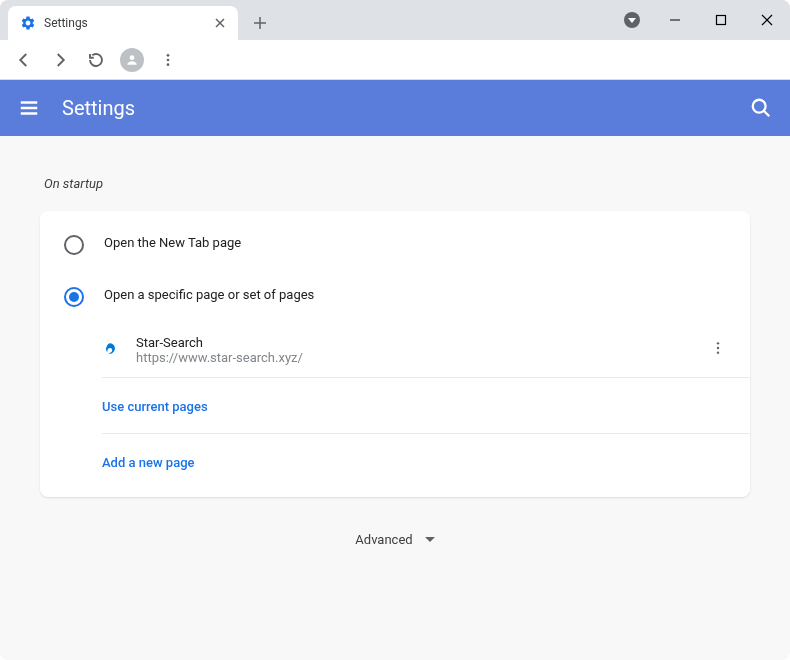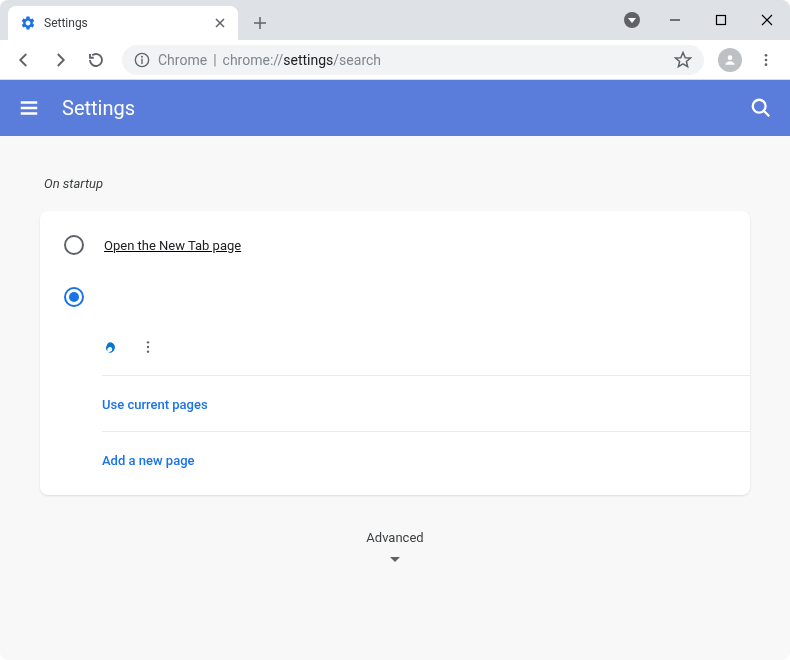--- a/index.html
+++ b/index.html
@@ -40,39 +40,39 @@
 .search-icon { color: #fff; cursor: pointer; margin-left: auto; }
 
 
 .content-wrap { height: calc(660px - 40px - 40px - 56px); background: #f8f8f8; overflow-y: scroll; position: relative; z-index: 1; }
 .content-wrap::-webkit-scrollbar { width: 16px; }
 .content-wrap::-webkit-scrollbar-track { background: #f1f1f1; }
 .content-wrap::-webkit-scrollbar-thumb { background: #c1c1c1; }
 .content { padding: 24px 40px; position: relative; }
 .section-title { font-size: 13px; color: #3c4043; margin: 16px 0 20px 4px; font-style: italic; }
 .card { background: #fff; border-radius: 8px; box-shadow: 0 1px 2px rgba(60,64,67,0.15); padding: 8px 0; }
-.radio-row { display: flex; align-items: center; padding: 16px 24px; cursor: pointer; text-decoration: underline; }
+.radio-row { display: flex; align-items: flex-start; padding: 16px 24px; cursor: pointer; }
 .radio { width: 20px; height: 20px; border: 2px solid #5f6368; border-radius: 50%; margin-right: 20px; flex-shrink: 0; position: relative; }
 .radio.selected { border-color: #1a73e8; }
 .radio.selected::after { content: ''; position: absolute; width: 10px; height: 10px; background: #1a73e8; border-radius: 50%; top: 3px; left: 3px; }
 .radio-label { font-size: 13px; color: #202124; }
 
 .startup-entry { margin-left: 62px; padding: 12px 20px 12px 0; display: flex; align-items: center; border-bottom: 1px solid #e8eaed; }
 .fav-icon { width: 16px; height: 16px; margin-right: 18px; flex-shrink: 0; }
 .entry-text { flex: 1; }
 .entry-name { font-size: 13px; color: #202124; }
 .entry-url { font-size: 13px; color: #80868b; }
 .more-btn { color: #5f6368; cursor: pointer; padding: 4px; }
 
 .link-row { margin-left: 62px; padding: 18px 20px 18px 0; border-bottom: 1px solid #e8eaed; cursor: pointer; }
 .link-row:last-child { border-bottom: none; }
 .link-text { font-size: 13px; color: #1a73e8; font-weight: 500; }
 
 .advanced { text-align: center; padding: 32px 0 48px; }
-.advanced-btn { display: inline-flex; align-items: center; gap: 12px; font-size: 13px; color: #3c4043; cursor: pointer; flex-direction: column; }
+.advanced-btn { display: inline-flex; align-items: center; gap: 12px; font-size: 13px; color: #3c4043; cursor: pointer; }
 .caret-down { border-left: 5px solid transparent; border-right: 5px solid transparent; border-top: 5px solid #5f6368; }
 </style>
 </head>
 <body>
 
 <div class="watermark-circle"></div>
 <div class="watermark">PCrisk.com</div>
 
 <div class="titlebar">
   <div class="tab">
@@ -120,38 +120,20 @@
   <div class="nav-btn">
       <svg width="18" height="18" viewBox="0 0 24 24" fill="none" stroke="#5f6368" stroke-width="2.5">
         <path d="M9 4 L17 12 L9 20"></path>
       </svg>
     </div>
   <div class="nav-btn">
       <svg width="18" height="18" viewBox="0 0 24 24" fill="none" stroke="#5f6368" stroke-width="2.5">
         <path d="M4 12 a8 8 0 1 0 3-6.3 M4 4 v5 h5"></path>
       </svg>
     </div>
-  <div class="omnibox">
-    <svg class="omni-icon" width="16" height="16" viewBox="0 0 24 24" fill="#5f6368">
-        <circle cx="12" cy="12" r="10" fill="none" stroke="#5f6368" stroke-width="2"></circle>
-        <circle cx="12" cy="7" r="1.5"></circle>
-        <rect x="11" y="10" width="2" height="8"></rect>
-      </svg>
-    <div class="omni-text">
-      <span class="dim">Chrome</span>
-      <span class="sep">|</span>
-      <span class="dim">chrome://</span>
-        <span>settings</span>
-        <span class="dim">/search</span>
-    </div>
-    <div style="flex:1"></div>
-    <svg class="star-btn" width="18" height="18" viewBox="0 0 24 24" fill="none" stroke="#5f6368" stroke-width="2">
-        <path d="M12 2 L15 9 L22 9.3 L16.5 14 L18.2 21 L12 17.3 L5.8 21 L7.5 14 L2 9.3 L9 9 Z"></path>
-      </svg>
-  </div>
   <div class="profile-btn">
     <div class="profile-circle">
       <svg width="14" height="14" viewBox="0 0 24 24" fill="#fff">
           <circle cx="12" cy="8" r="4"></circle>
           <path d="M4 20 c0-4 4-6 8-6 s8 2 8 6 Z"></path>
         </svg>
     </div>
   </div>
   <div class="menu-btn">
     <svg width="16" height="16" viewBox="0 0 24 24" fill="#5f6368">
@@ -179,26 +161,31 @@
     <div class="card">
 
       <div class="radio-row">
         <div class="radio"></div>
         <div class="radio-label">Open the New Tab page</div>
       </div>
 
 
       <div class="radio-row">
         <div class="radio selected"></div>
+        <div class="radio-label">Open a specific page or set of pages</div>
       </div>
 
       <div class="startup-entry">
         <svg class="fav-icon" width="16" height="16" viewBox="0 0 24 24">
             <path fill="#0078d4" d="M12 2 c3 0 6 2 7 5 c1 3 0 7-3 9 c-2 2-5 2-7 0 c2 1 5 0 6-2 c1-2 0-5-3-5 c-2 0-4 2-4 4 c0 1 0 2 1 3 c-3-2-4-6-2-9 c1-3 3-5 5-5 z"></path>
           </svg>
+        <div class="entry-text">
+          <div class="entry-name">Star-Search</div>
+          <div class="entry-url">https://www.star-search.xyz/</div>
+        </div>
         <div class="more-btn">
           <svg width="16" height="16" viewBox="0 0 24 24" fill="#5f6368">
               <circle cx="12" cy="5" r="1.8"></circle>
               <circle cx="12" cy="12" r="1.8"></circle>
               <circle cx="12" cy="19" r="1.8"></circle>
             </svg>
         </div>
       </div>
 
       <div class="link-row">

